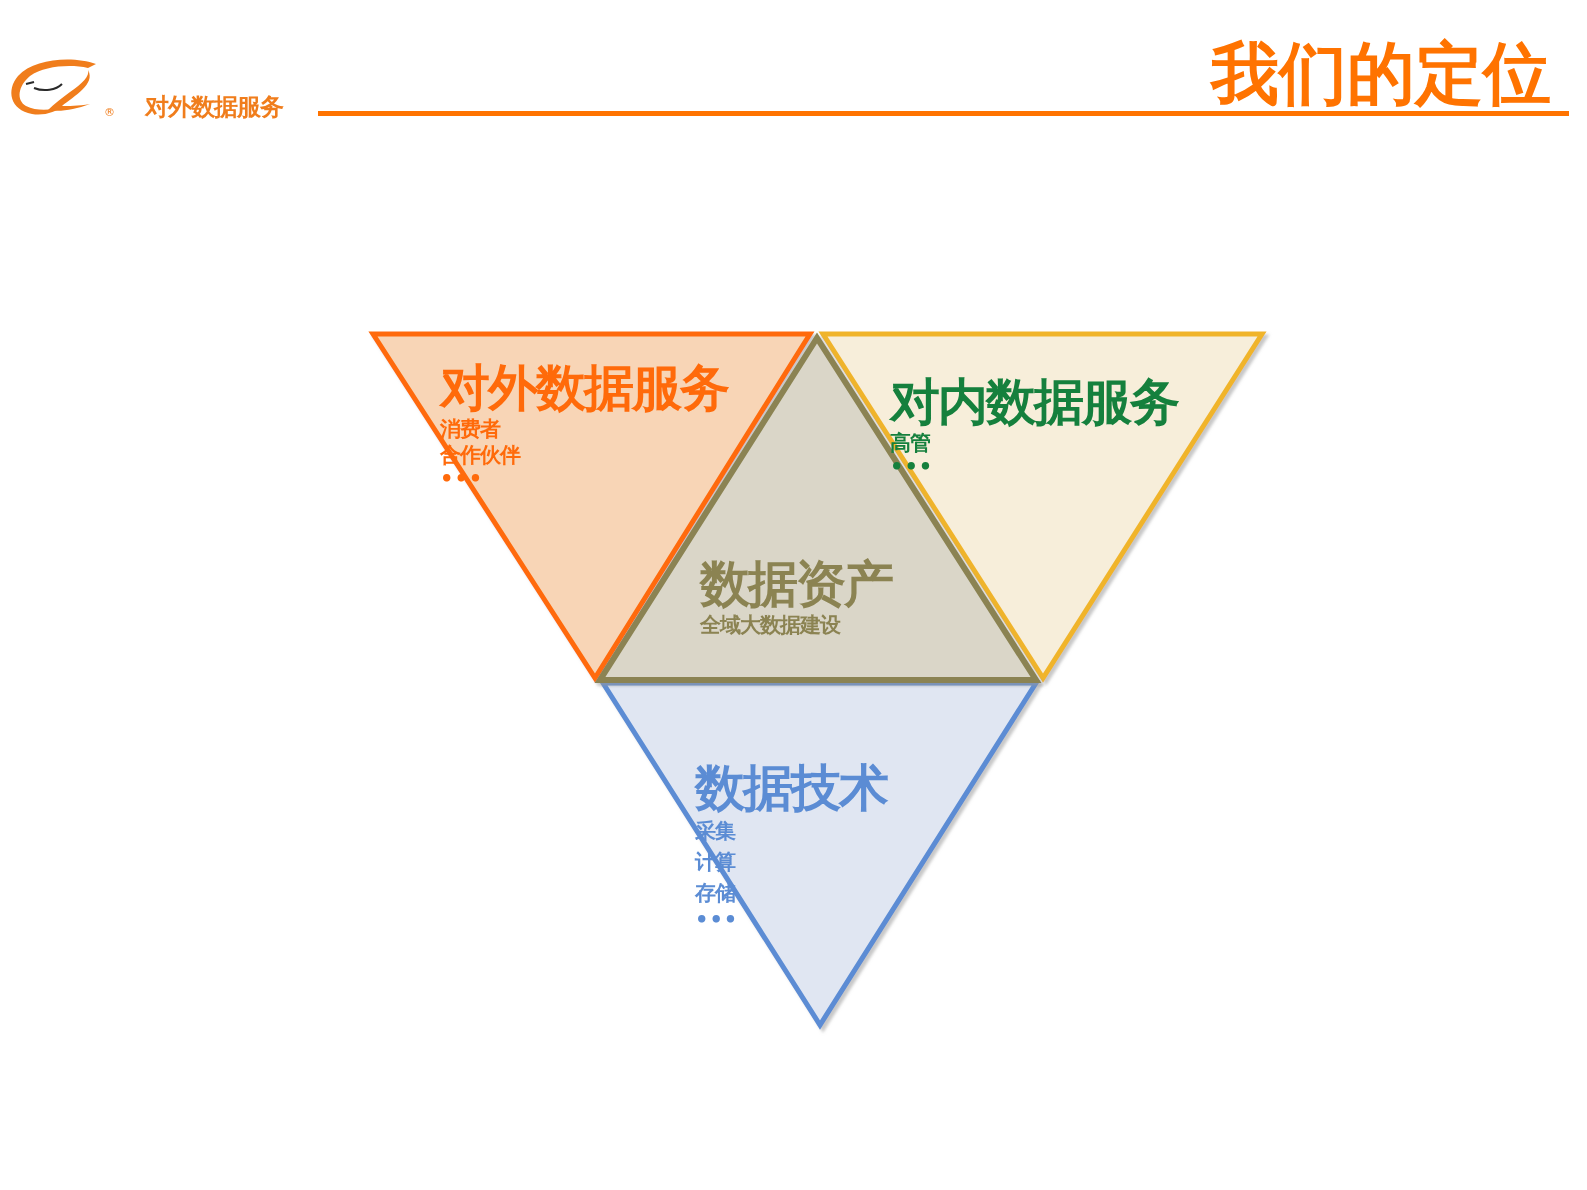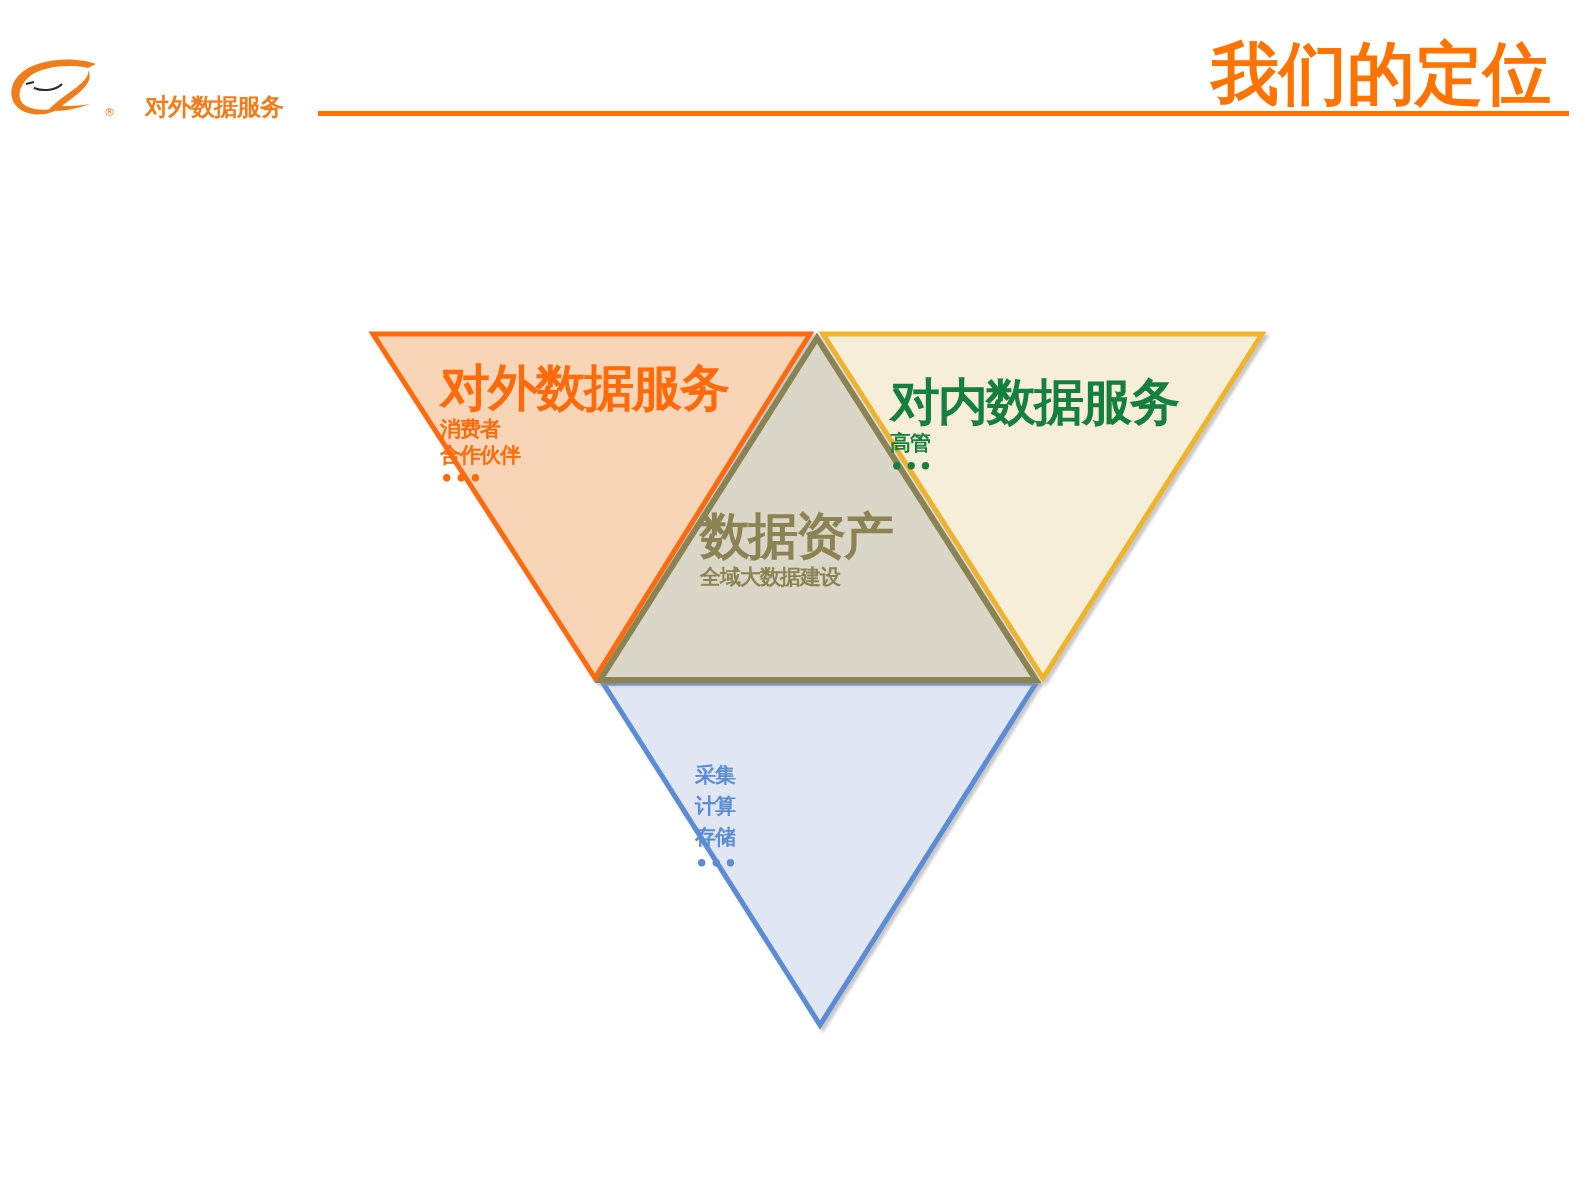--- a/index.html
+++ b/index.html
@@ -58,23 +58,24 @@
   <span class="tri-item">合作伙伴</span>
   <span class="tri-dots">•••</span>
 </div>
 
 <div class="tri-text" style="left:890px; top:374px; width:320px; color:#15803d;">
   <span class="tri-title">对内数据服务</span>
   <span class="tri-item">高管</span>
   <span class="tri-dots">•••</span>
 </div>
 
-<div class="tri-text" style="left:700px; top:508px; width:240px; color:#8B8352;">
+<div class="tri-text" style="left:700px; top:556px; width:240px; color:#8B8352;">
   <span class="tri-title">数据资产</span>
   <span class="tri-item">全域大数据建设</span>
 </div>
 
 <div class="tri-text" style="left:695px; top:760px; width:240px; color:#5B8CD4;">
+  <span class="tri-title">数据技术</span>
   <span class="tri-item" style="line-height:31px">采集</span>
   <span class="tri-item" style="line-height:31px">计算</span>
   <span class="tri-item" style="line-height:31px">存储</span>
   <span class="tri-dots">•••</span>
 </div>
 
 </body></html>

